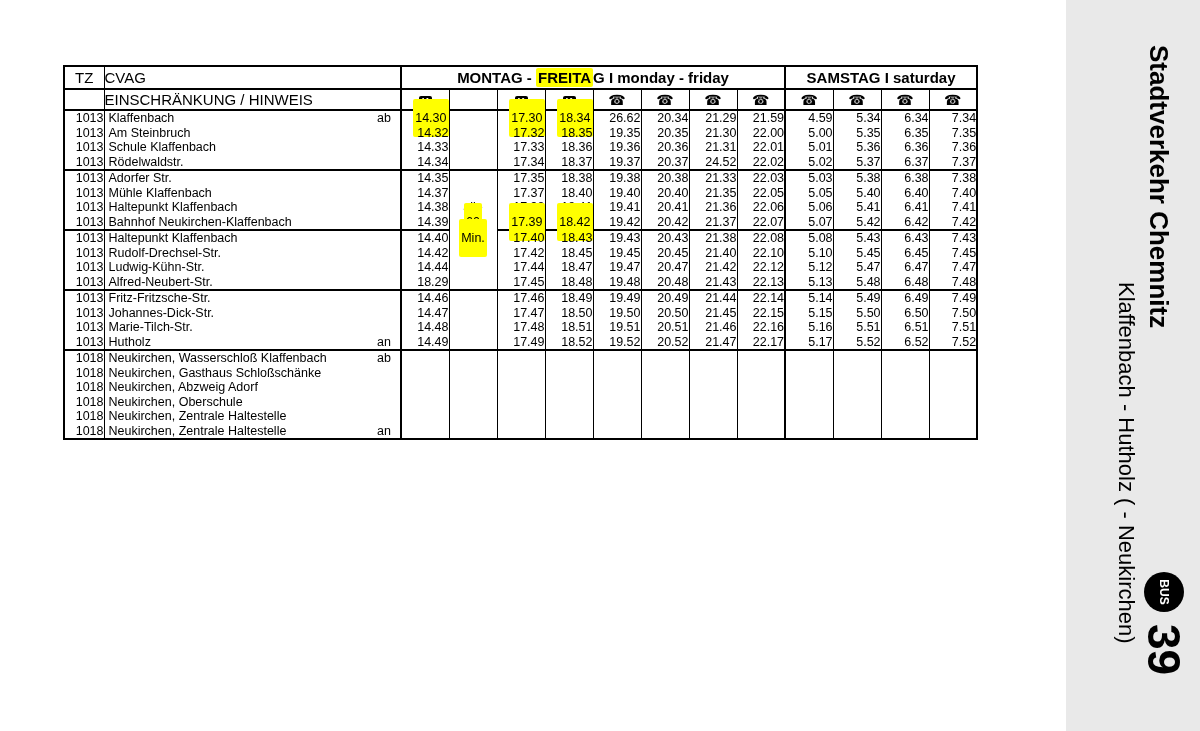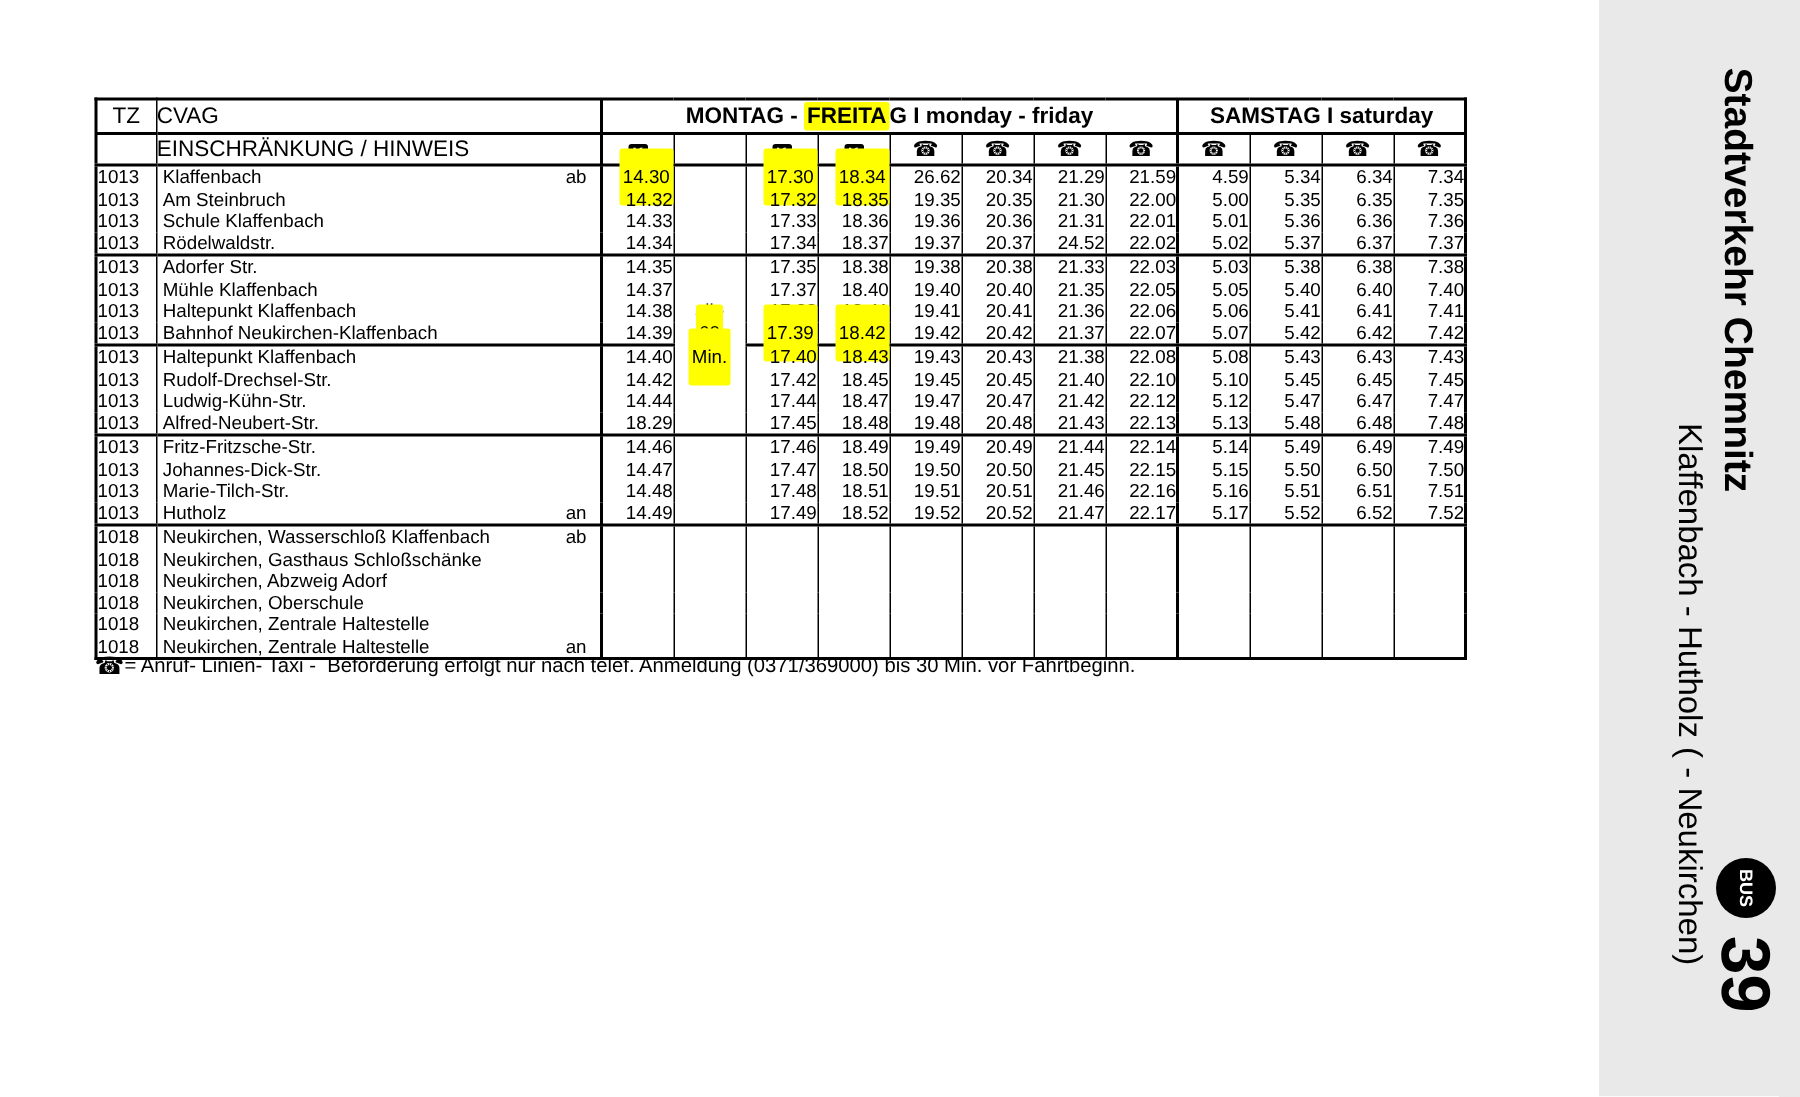--- a/index.html
+++ b/index.html
@@ -16,21 +16,21 @@
   .name-h{text-align:left;padding-left:4px;border-radius:10px;}
   .day-h{font-weight:bold;text-align:center;}
   .b2l{border-left:2px solid #000 !important;}
   .name-h,td.name-cell{border-right:2px solid #000;}
 
   tbody td{border-left:1px solid #000;border-right:1px solid #000;border-top:none;border-bottom:none;
            font-size:12.5px;height:14.5px;line-height:1;vertical-align:middle;}
   tr.group-end td{border-bottom:2px solid #000;}
   td.sp{text-align:center;margin-top:48px;}
   td.sp-hide{border-bottom-style:hidden !important;}
-  td.tz-cell{text-align:left;}
+  td.tz-cell{text-align:right;}
   td.name-cell .nw{display:flex;justify-content:space-between;align-items:center;padding:0 9px 0 4px;}
   td.time-cell{text-align:right;padding-right:4px;}
   td.sp{padding-right:0;}
 
   .hl{background:#ffff00;border-radius:2px;padding:12px 2px;}
   .day-h .hl{padding:1px 2px;}
 
   .kicon{display:inline-block;width:13px;height:13px;background:#000;color:#fff;font-weight:bold;
          font-size:10px;line-height:13px;text-align:center;border-radius:2px;vertical-align:-1px;}
   .picon{font-size:14px;line-height:1;}
@@ -559,21 +559,20 @@
           <td class="time-cell"></td>
           <td class="time-cell b2l"></td>
           <td class="time-cell"></td>
           <td class="time-cell"></td>
           <td class="time-cell"></td>
         </tr>
       </tbody>
   </table>
 
   <div class="notes">
-    <div class="note"><span class="picon">☎</span><span>= </span><span>Anruf- Linien- Taxi -  Beförderung erfolgt nur nach telef. Anmeldung (0371/369000) bis 30 Min. vor Fahrtbeginn.</span></div>
   </div>
 
   <div class="sidebar">
     <div class="side-title">Stadtverkehr Chemnitz</div>
     <div class="side-sub">Klaffenbach - Hutholz ( - Neukirchen)</div>
     <div class="bus-block">
       <div class="bus-circle">BUS</div>
       <div class="line-no">39</div>
     </div>
   </div>

